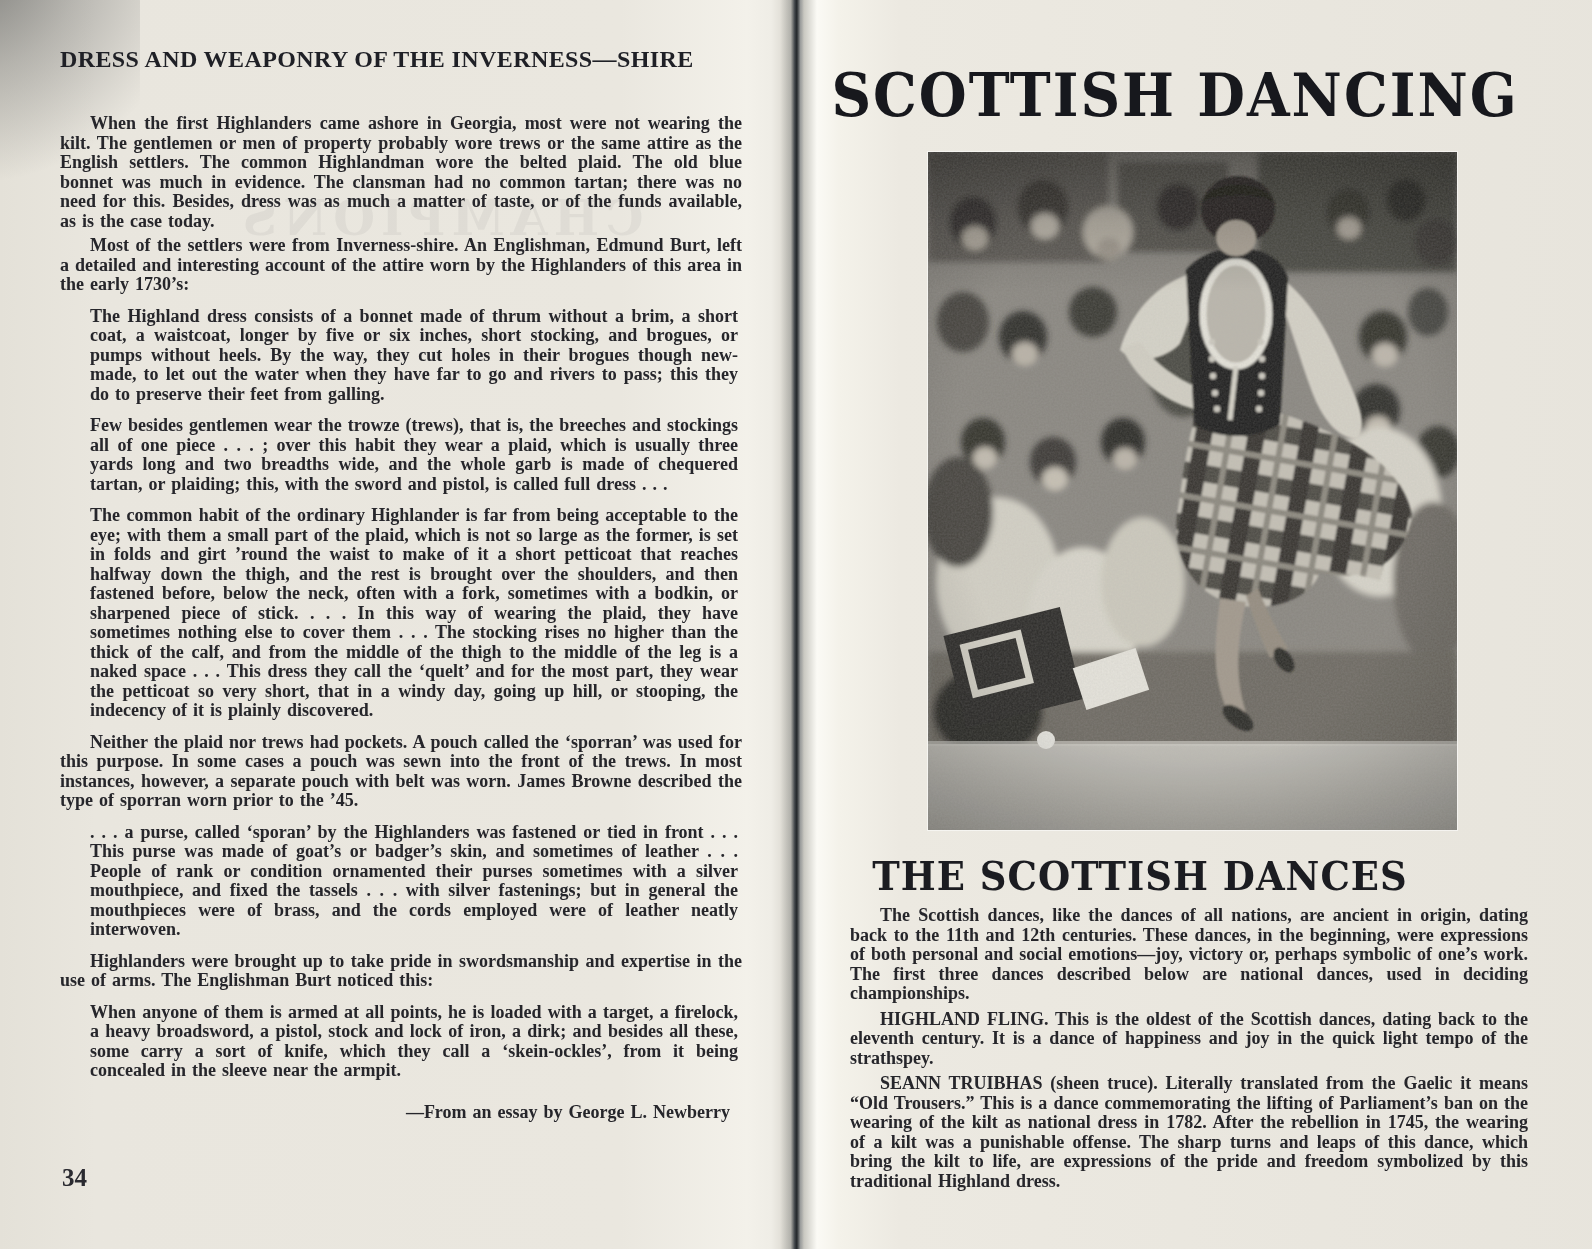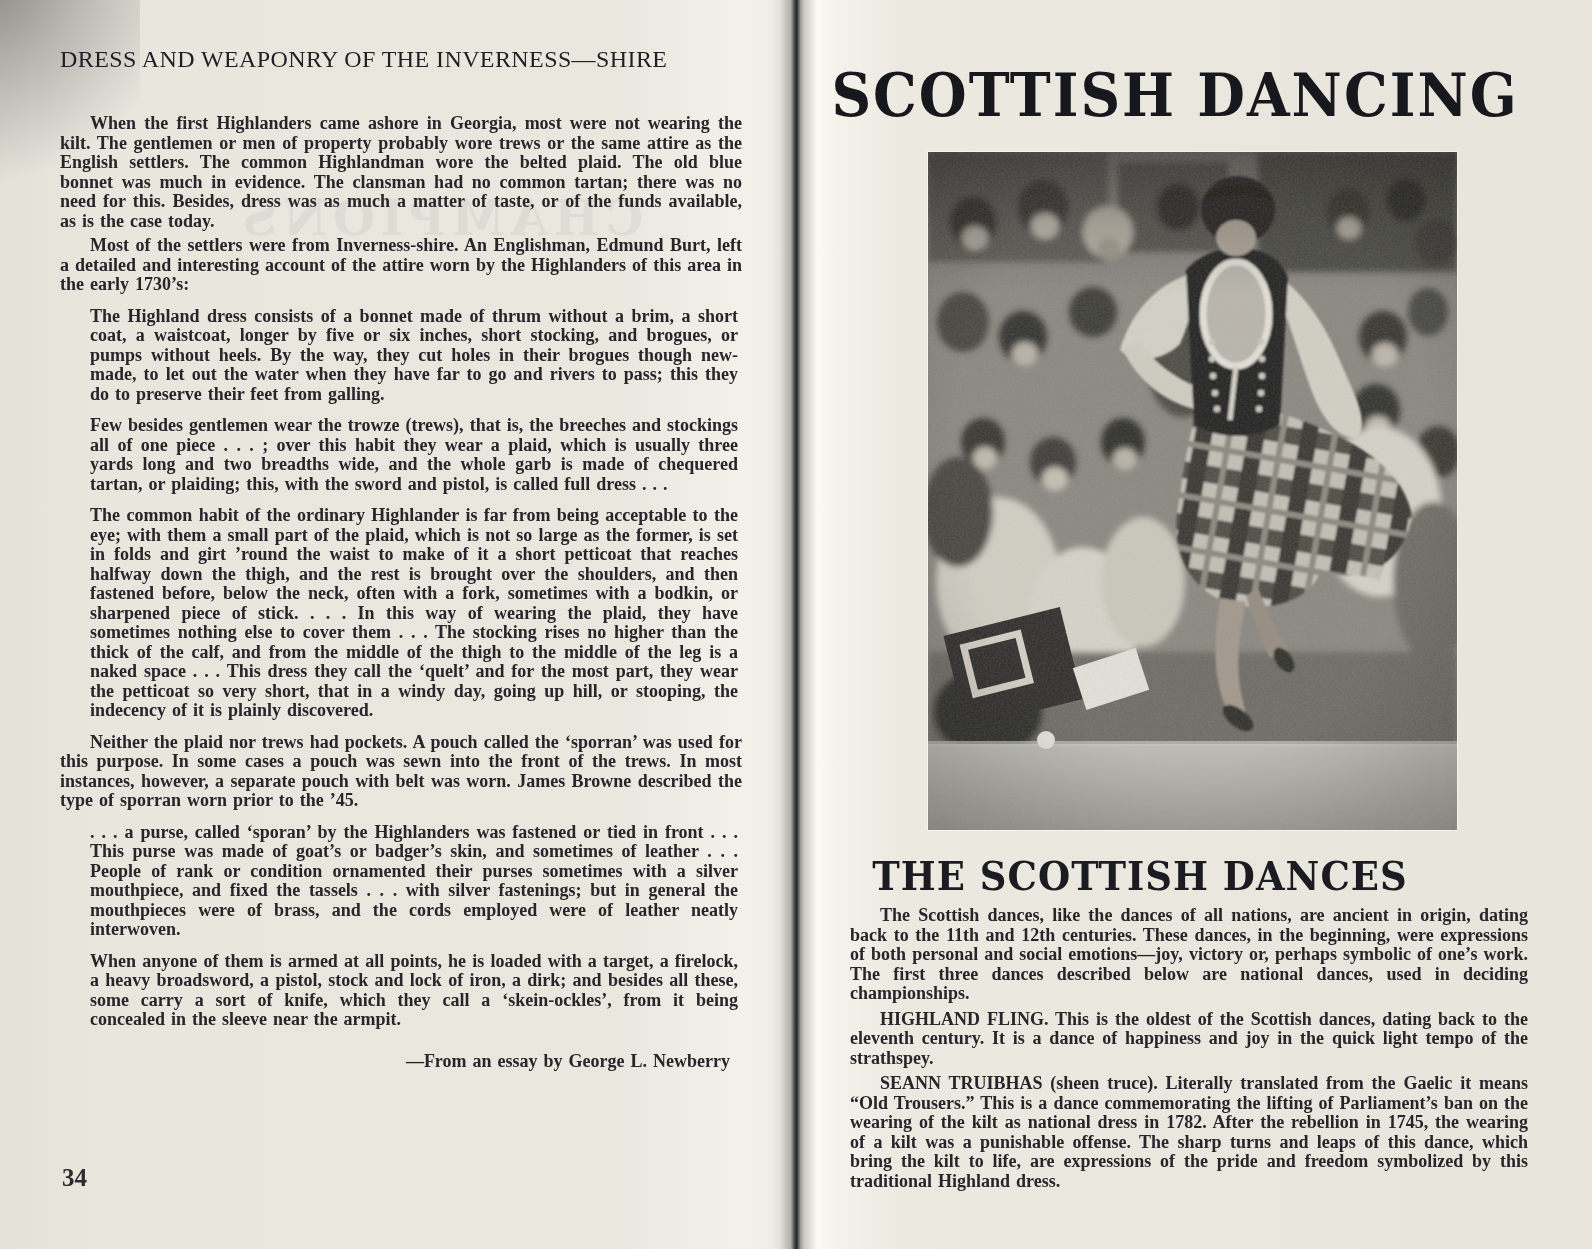--- a/index.html
+++ b/index.html
@@ -23,21 +23,21 @@
     background:linear-gradient(90deg,#8e9194 0%,#c8c7c0 1%,#fbfaf5 2.5%,#f4f2ea 5%,#ece9e1 12%,#e9e6de 60%,#e7e4dc 100%);
   }
   .gutter{
     position:absolute;left:780px;top:0;width:24px;height:1249px;
     background:linear-gradient(90deg, rgba(70,75,78,0) 0%, rgba(70,75,78,.25) 45%, #3c4145 62%, #23272a 70%, rgba(120,124,127,.4) 85%, rgba(255,255,255,0) 100%);
     z-index:5;
   }
   
   .l-col{position:absolute;left:60px;top:44px;width:682px;}
   .l-title{
-    font-weight:normal;font-size:24px;line-height:30px;letter-spacing:.4px;
+    font-weight:bold;font-size:24px;line-height:30px;letter-spacing:.4px;
     color:#1f2026;margin-bottom:40px;
   }
   .body-text{font-size:18px;line-height:19.5px;text-align:justify;word-spacing:1.5px;font-weight:bold;}
   .para{margin:0 0 5px 0;text-indent:30px;}
   .quote{margin:12px 4px 12px 30px;text-indent:0;}
   .attribution{text-align:right;margin-top:22px;padding-right:12px;font-size:18px;}
   .pagenum-left{position:absolute;left:62px;top:1164px;font-size:25px;color:#2a2a30;font-weight:bold;}
   .ghost{
     position:absolute;left:230px;top:190px;width:420px;
     transform:scaleX(-1);opacity:.055;
@@ -80,20 +80,21 @@
       </div>
 
       <div class="body-text">
         <p class="para">When the first Highlanders came ashore in Georgia, most were not wearing the kilt. The gentlemen or men of property probably wore trews or the same attire as the English settlers. The common Highlandman wore the belted plaid. The old blue bonnet was much in evidence. The clansman had no common tartan; there was no need for this. Besides, dress was as much a matter of taste, or of the funds available, as is the case today.</p>
         <p class="para">Most of the settlers were from Inverness-shire. An Englishman, Edmund Burt, left a detailed and interesting account of the attire worn by the Highlanders of this area in the early 1730’s:</p>
         <p class="quote">The Highland dress consists of a bonnet made of thrum without a brim, a short coat, a waistcoat, longer by five or six inches, short stocking, and brogues, or pumps without heels. By the way, they cut holes in their brogues though new-made, to let out the water when they have far to go and rivers to pass; this they do to preserve their feet from galling.</p>
         <p class="quote">Few besides gentlemen wear the trowze (trews), that is, the breeches and stockings all of one piece . . . ; over this habit they wear a plaid, which is usually three yards long and two breadths wide, and the whole garb is made of chequered tartan, or plaiding; this, with the sword and pistol, is called full dress . . .</p>
         <p class="quote">The common habit of the ordinary Highlander is far from being acceptable to the eye; with them a small part of the plaid, which is not so large as the former, is set in folds and girt ’round the waist to make of it a short petticoat that reaches halfway down the thigh, and the rest is brought over the shoulders, and then fastened before, below the neck, often with a fork, sometimes with a bodkin, or sharpened piece of stick. . . . In this way of wearing the plaid, they have sometimes nothing else to cover them . . . The stocking rises no higher than the thick of the calf, and from the middle of the thigh to the middle of the leg is a naked space . . . This dress they call the ‘quelt’ and for the most part, they wear the petticoat so very short, that in a windy day, going up hill, or stooping, the indecency of it is plainly discovered.</p>
         <p class="para">Neither the plaid nor trews had pockets. A pouch called the ‘sporran’ was used for this purpose. In some cases a pouch was sewn into the front of the trews. In most instances, however, a separate pouch with belt was worn. James Browne described the type of sporran worn prior to the ’45.</p>
         <p class="quote">. . . a purse, called ‘sporan’ by the Highlanders was fastened or tied in front . . . This purse was made of goat’s or badger’s skin, and sometimes of leather . . . People of rank or condition ornamented their purses sometimes with a silver mouthpiece, and fixed the tassels . . . with silver fastenings; but in general the mouthpieces were of brass, and the cords employed were of leather neatly interwoven.</p>
+        <p class="para">Highlanders were brought up to take pride in swordsmanship and expertise in the use of arms. The Englishman Burt noticed this:</p>
         <p class="quote">When anyone of them is armed at all points, he is loaded with a target, a firelock, a heavy broadsword, a pistol, stock and lock of iron, a dirk; and besides all these, some carry a sort of knife, which they call a ‘skein-ockles’, from it being concealed in the sleeve near the armpit.</p>
         <div class="attribution">—From an essay by George L. Newberry</div>
       </div>
     </div>
 
     <div class="pagenum-left">34</div>
   </div>
 
   <div class="page-right">
     <div class="r-title">SCOTTISH DANCING</div>

